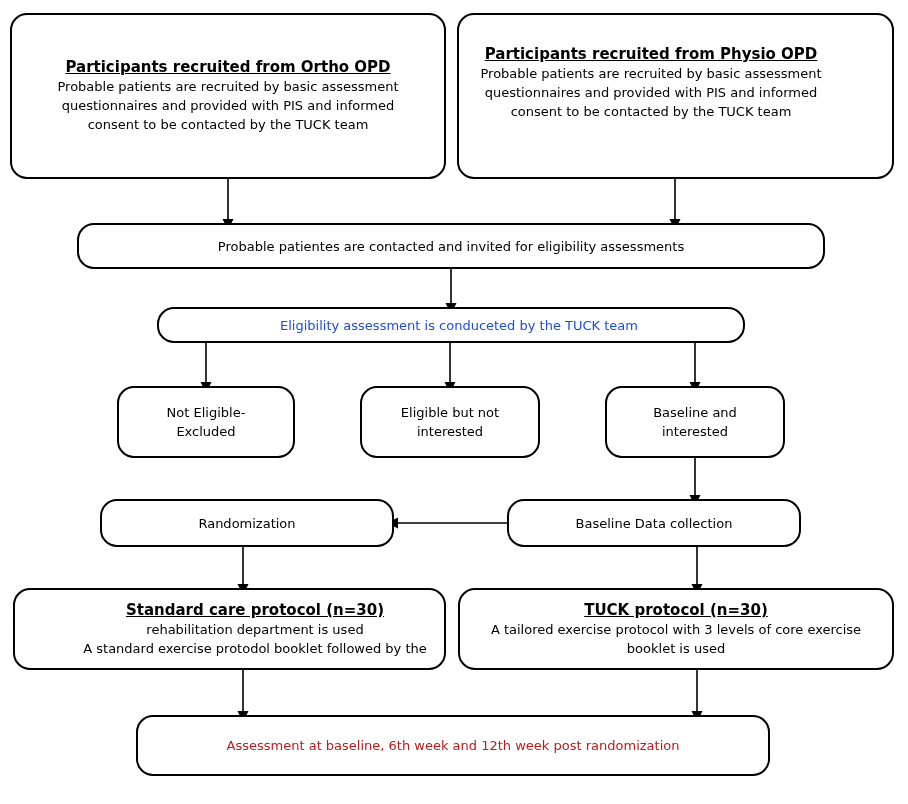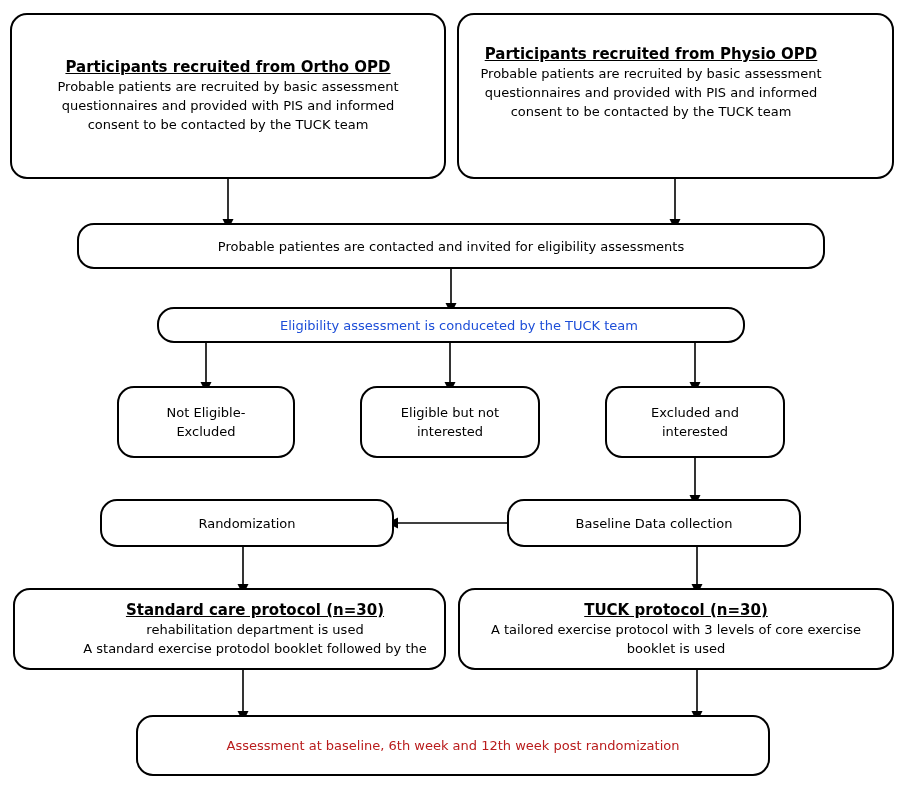--- a/index.html
+++ b/index.html
@@ -133,21 +133,21 @@
       </div>
       <div class="node-label" style="left: 118px; top: 387px; width: 176px; height: 70px; color: rgb(0, 0, 0);">
         <div class="line-normal">Not Eligible-</div>
         <div class="line-normal">Excluded</div>
       </div>
       <div class="node-label" style="left: 361px; top: 387px; width: 178px; height: 70px; color: rgb(0, 0, 0);">
         <div class="line-normal">Eligible but not</div>
         <div class="line-normal">interested</div>
       </div>
       <div class="node-label" style="left: 606px; top: 387px; width: 178px; height: 70px; color: rgb(0, 0, 0);">
-        <div class="line-normal">Excluded and</div>
+        <div class="line-normal">Baseline and</div>
         <div class="line-normal">interested</div>
       </div>
       <div class="node-label" style="left: 101px; top: 500px; width: 292px; height: 46px; color: rgb(0, 0, 0);">
         <div class="line-normal">Randomization</div>
       </div>
       <div class="node-label" style="left: 508px; top: 500px; width: 292px; height: 46px; color: rgb(0, 0, 0);">
         <div class="line-normal">Baseline Data collection</div>
       </div>
       <div class="node-label" style="left: 14px; top: 589px; width: 482px; height: 80px; color: rgb(0, 0, 0);">
         <div class="line-bold">Standard care protocol (n=30)</div>

